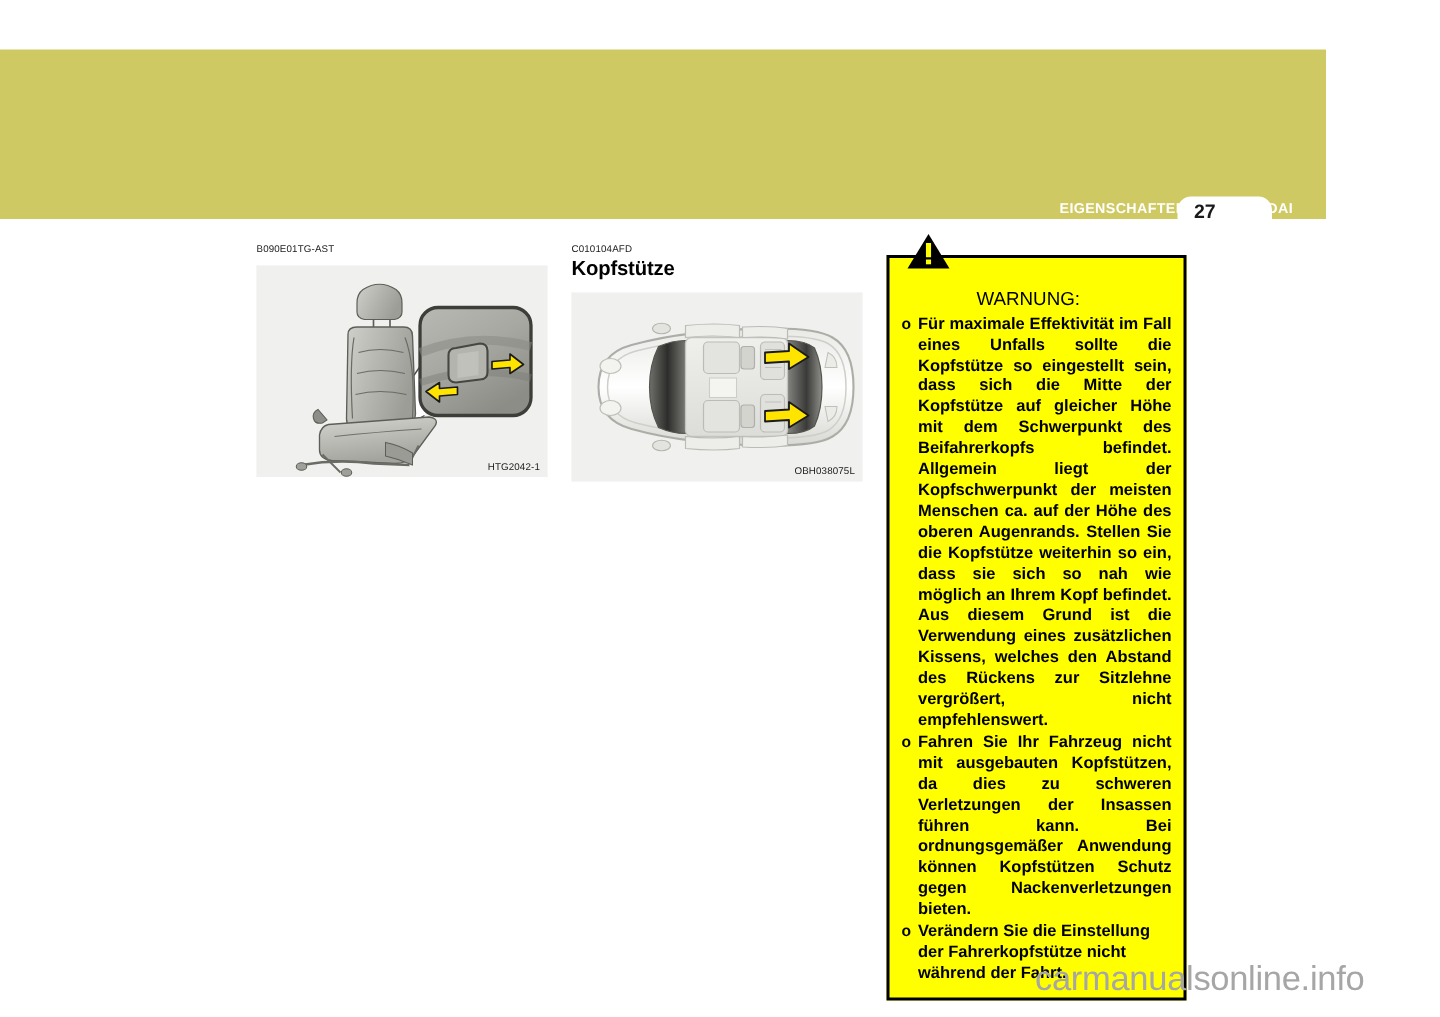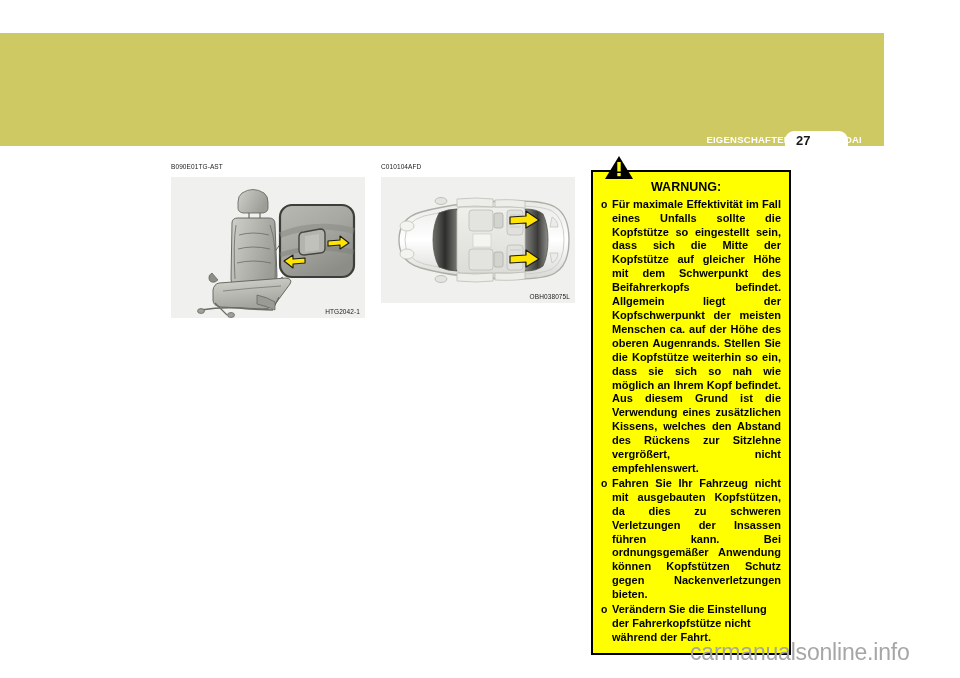--- a/index.html
+++ b/index.html
@@ -139,25 +139,25 @@
   }
   #warning-triangle {
     position: absolute;
     left: 11px;
     top: -17px;
     width: 30px;
     height: 25px;
   }
   #warning-head {
     font-size: 12.5px;
-    font-weight: bold;
+    font-weight: normal;
     color: #000000;
     padding-left: 50px;
     line-height: 1.1;
-    margin: 3px 0 3px 0;
+    margin: 15px 0 3px 0;
   }
   .warn-item {
     display: flex;
     align-items: flex-start;
     margin-top: 1px;
   }
   .warn-bullet {
     flex: 0 0 auto;
     width: 11px;
     font-size: 10.4px;
@@ -260,20 +260,21 @@
 
         <path d="M113 84 l9 7 l0 -4 l12 -1 l0 -5 l-12 1 l0 -4 Z" fill="#ffe400" stroke="#1a1a1a" stroke-width="1.1" stroke-linejoin="round"></path>
       </svg>
       <div class="fig-code">HTG2042-1</div>
     </div>
 
   </div>
 
   <div class="column" id="col-mid">
     <div class="code-label">C010104AFD</div>
+    <div class="section-heading">Kopfstütze</div>
 
     <div class="figure" id="fig-car">
       <svg width="194" height="126" viewBox="0 0 194 126" xmlns="http://www.w3.org/2000/svg">
         <defs>
           <linearGradient id="gBody" x1="0" y1="0" x2="0" y2="1">
             <stop offset="0" stop-color="#e9e9e6"></stop>
             <stop offset="0.5" stop-color="#ffffff"></stop>
             <stop offset="1" stop-color="#d8d8d4"></stop>
           </linearGradient>
           <linearGradient id="gGlassF" x1="0" y1="0" x2="1" y2="0">

